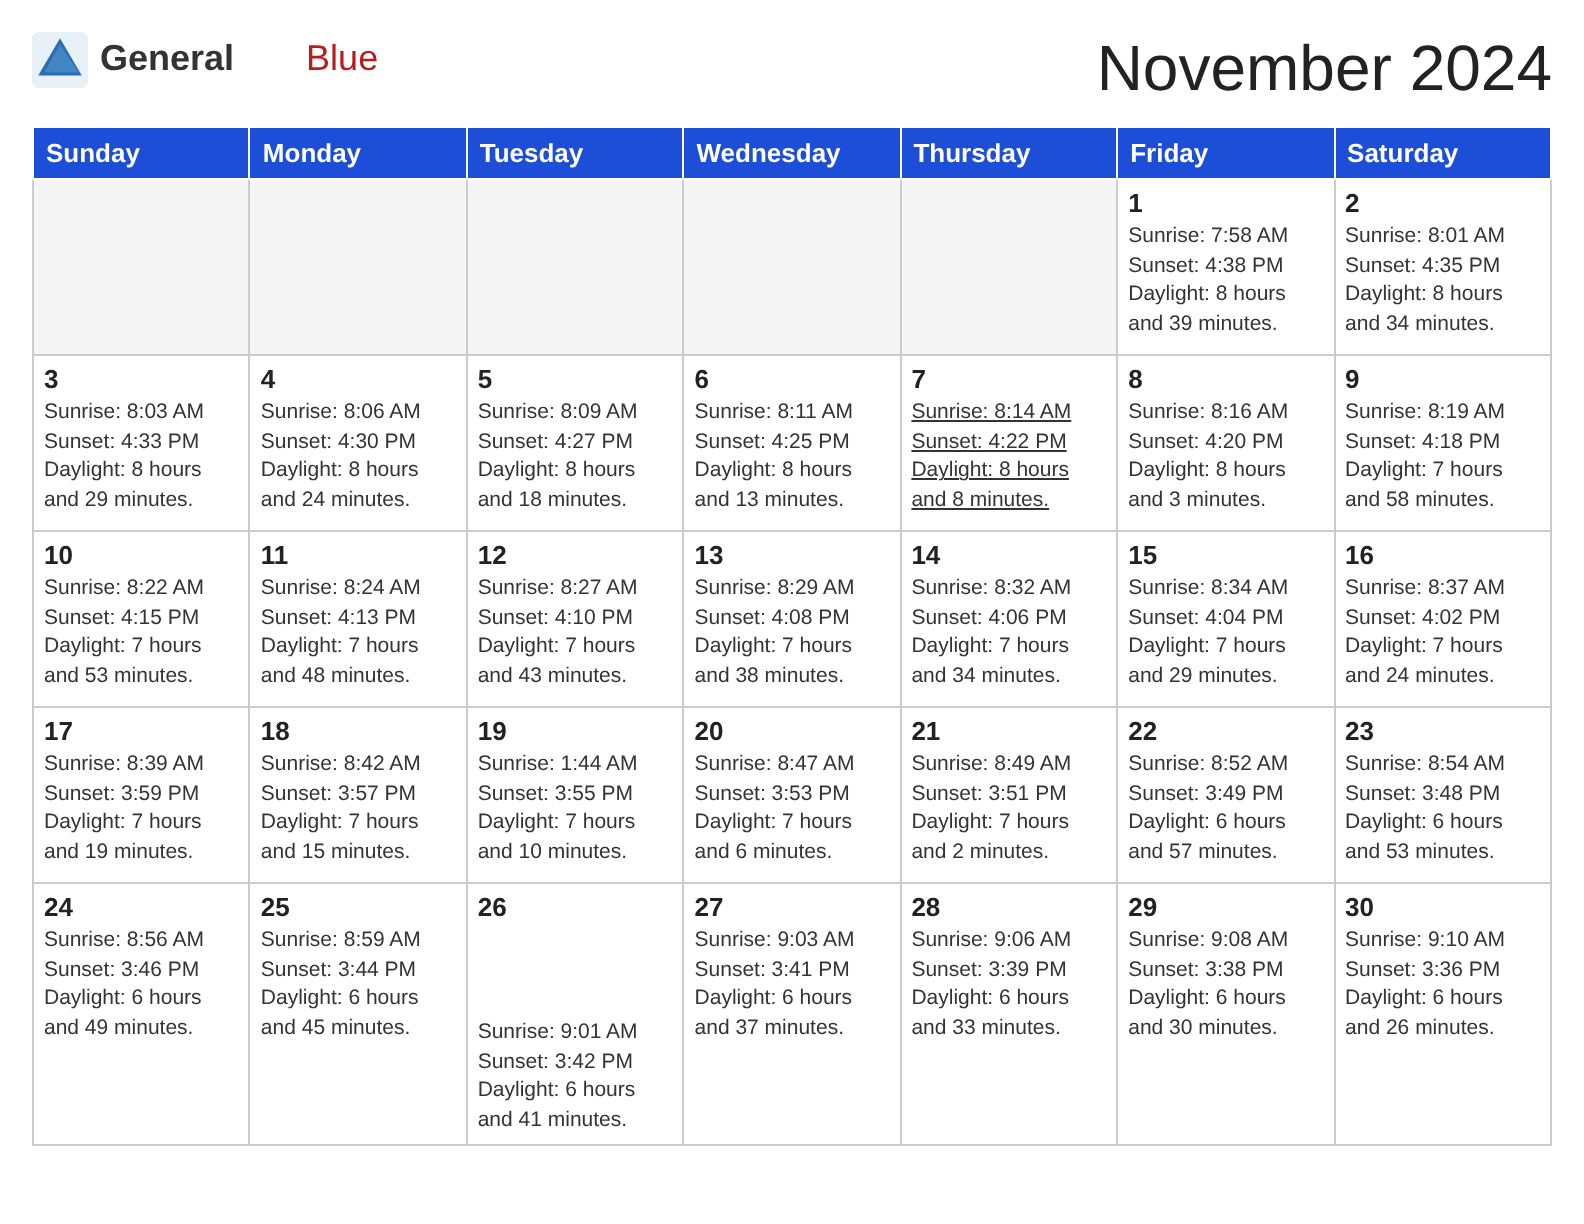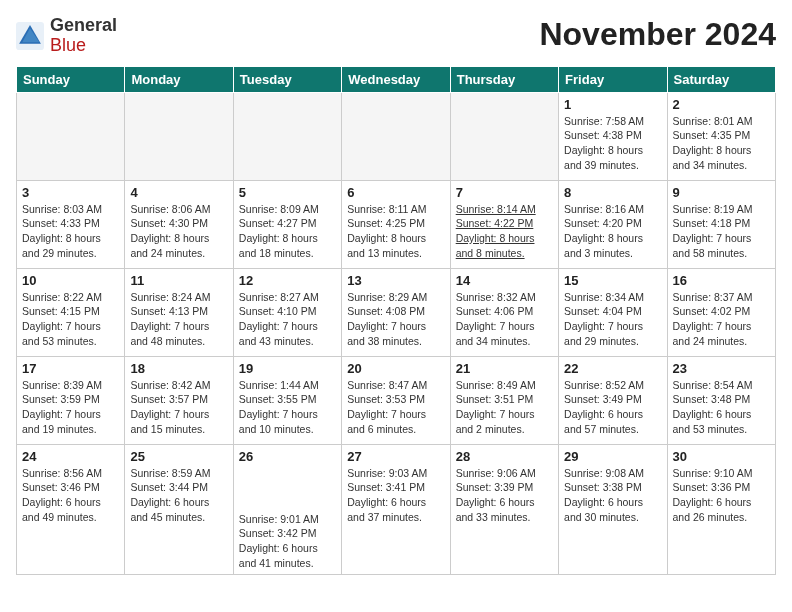--- a/index.html
+++ b/index.html
@@ -18,56 +18,57 @@
       justify-content: space-between;
       margin-bottom: 10px;
     }
     .logo {
       display: flex;
       align-items: center;
       gap: 6px;
     }
     .logo-text {
       display: flex;
-      flex-direction: column;
+      flex-direction: row;
       line-height: 1.1;
+      gap: 36px;
     }
     .logo-general {
       font-size: 18px;
       font-weight: bold;
       color: #333;
     }
     .logo-blue {
       font-size: 18px;
       font-weight: normal;
       color: #b91c1c;
     }
     .logo-icon {
       width: 28px;
       height: 28px;
     }
     .title-block {
       text-align: right;
     }
     .month-title {
       font-size: 32px;
-      font-weight: bold;
+      font-weight: normal;
       color: #222;
     }
     .location {
       font-size: 14px;
       color: #555;
     }
     .calendar {
       width: 100%;
       border-collapse: collapse;
       table-layout: fixed;
     }
     .calendar th {
-      background: #0f766e;
+      background: #1d4ed8;
       color: #fff;
       text-align: left;
       padding: 5px 6px;
       font-size: 13px;
       font-weight: bold;
       border: 1px solid #fff;
     }
     .calendar td {
       border: 1px solid #ccc;
       vertical-align: top;

